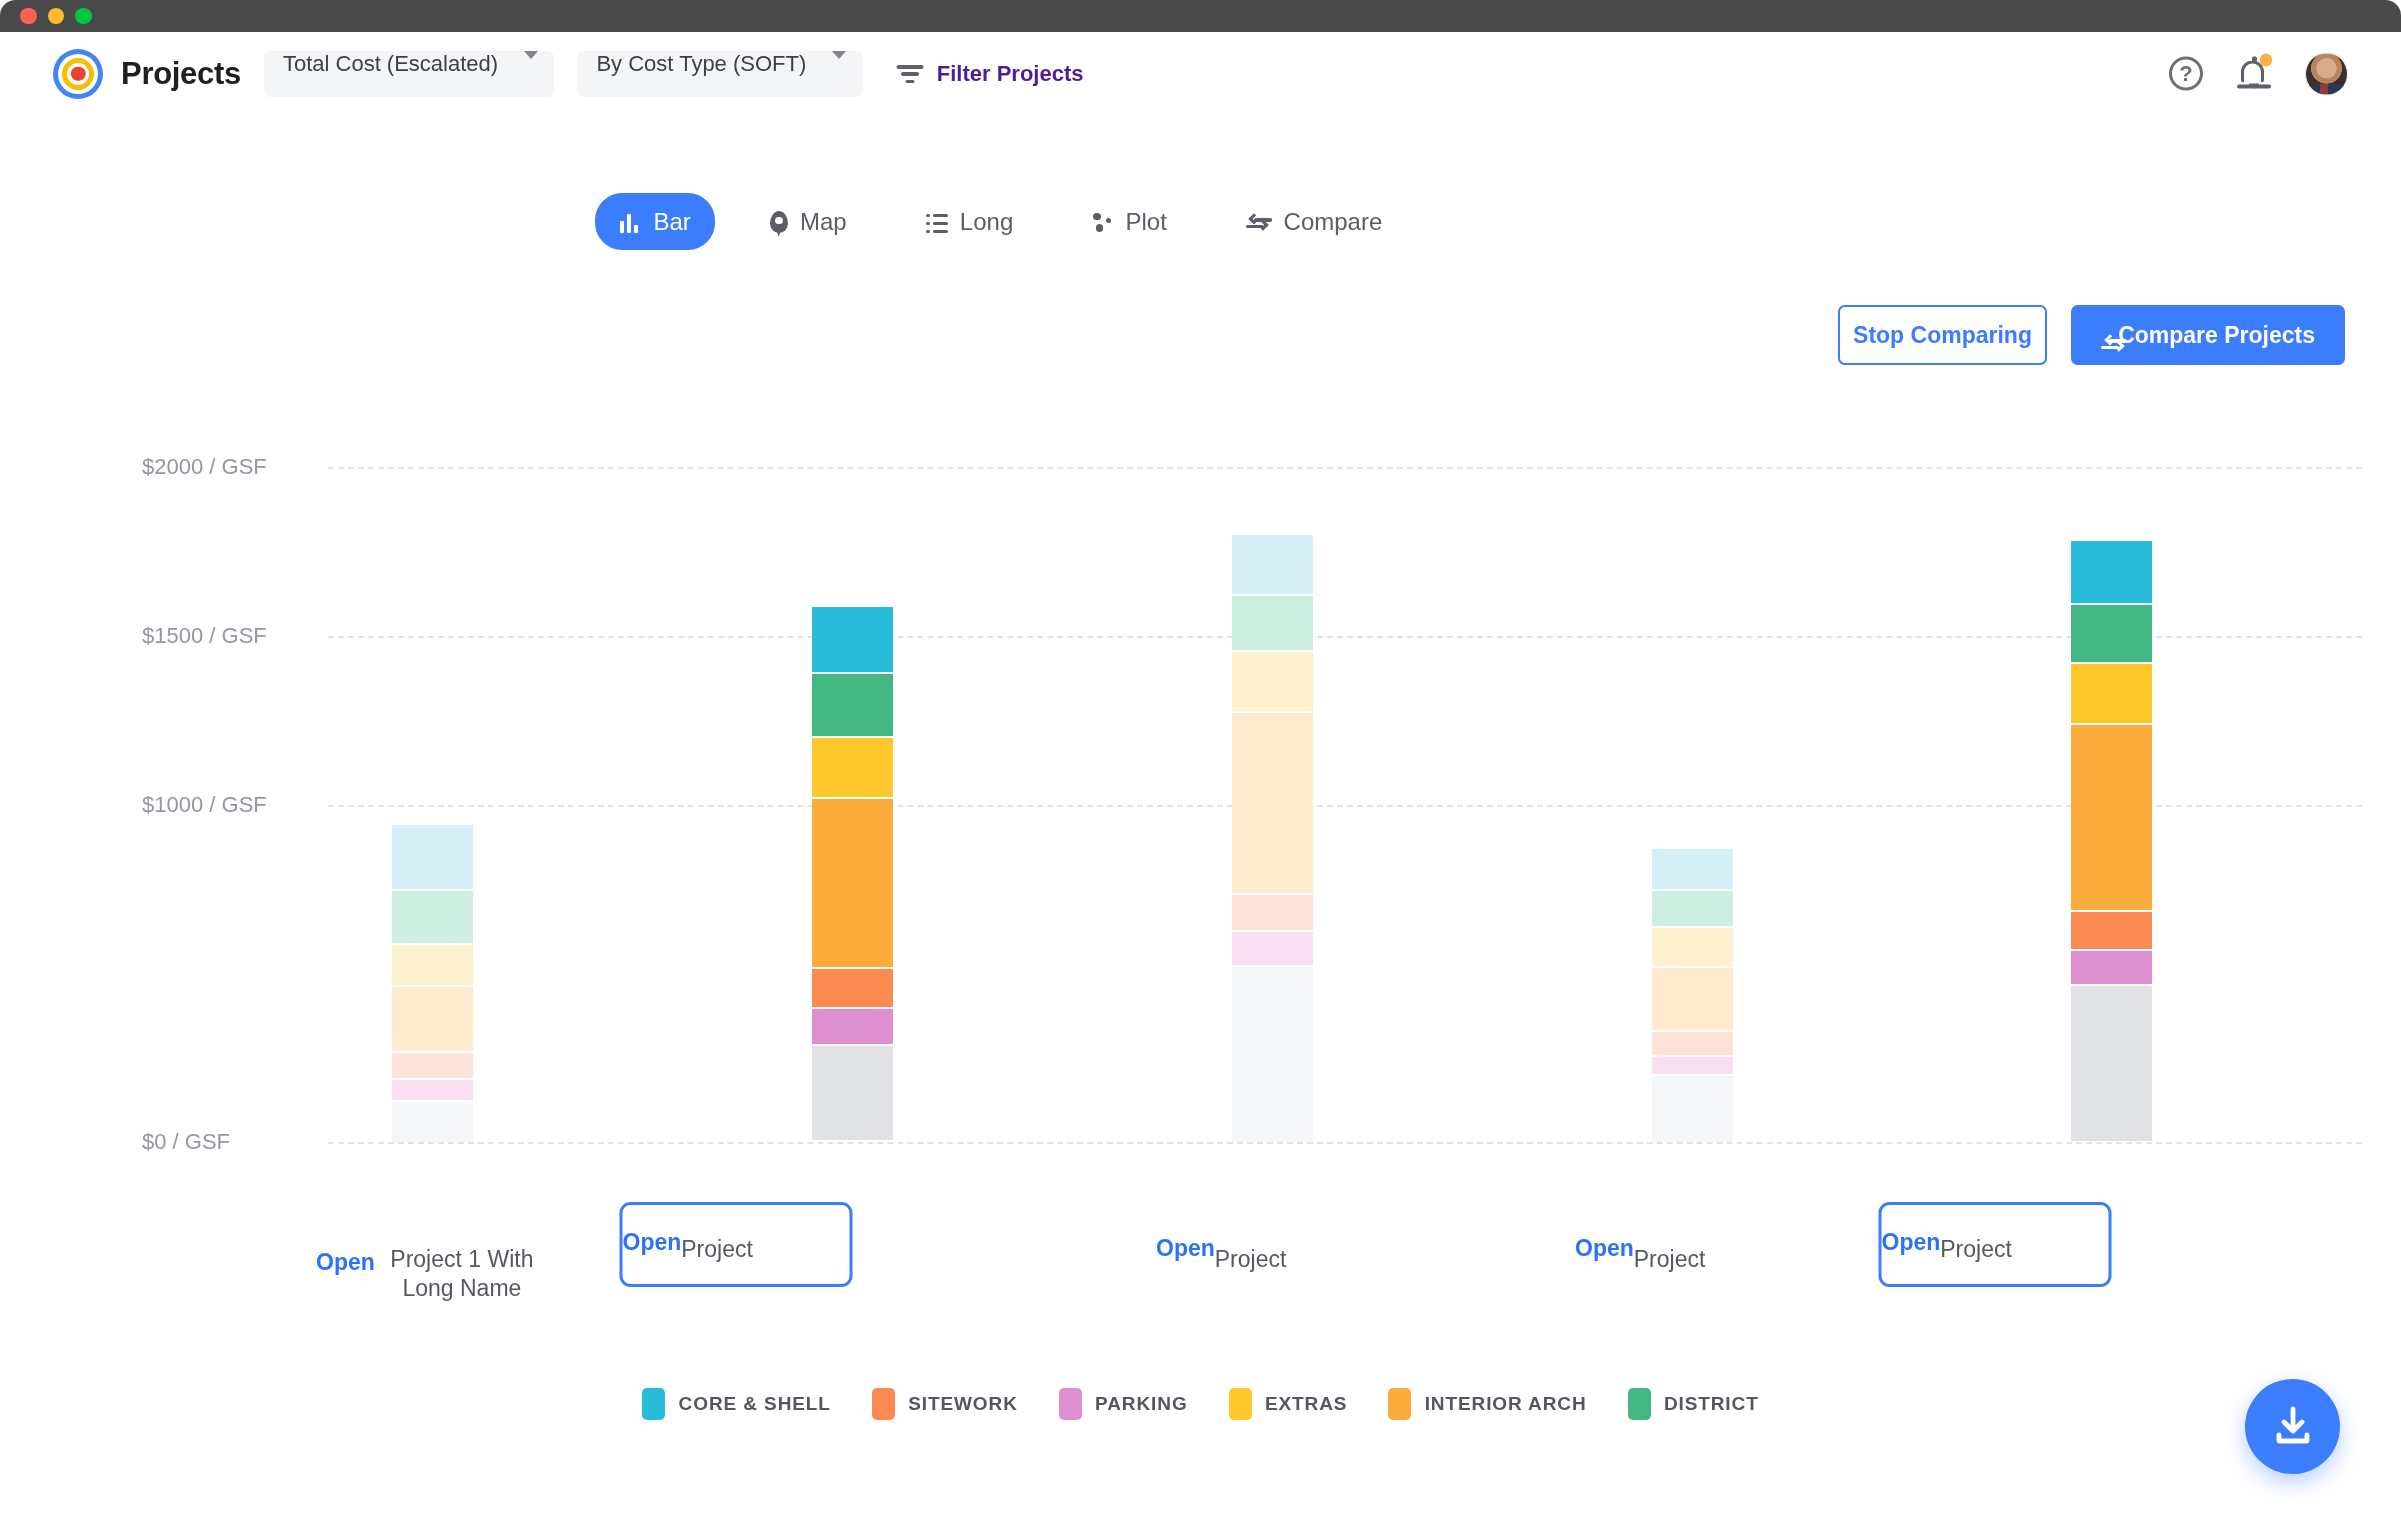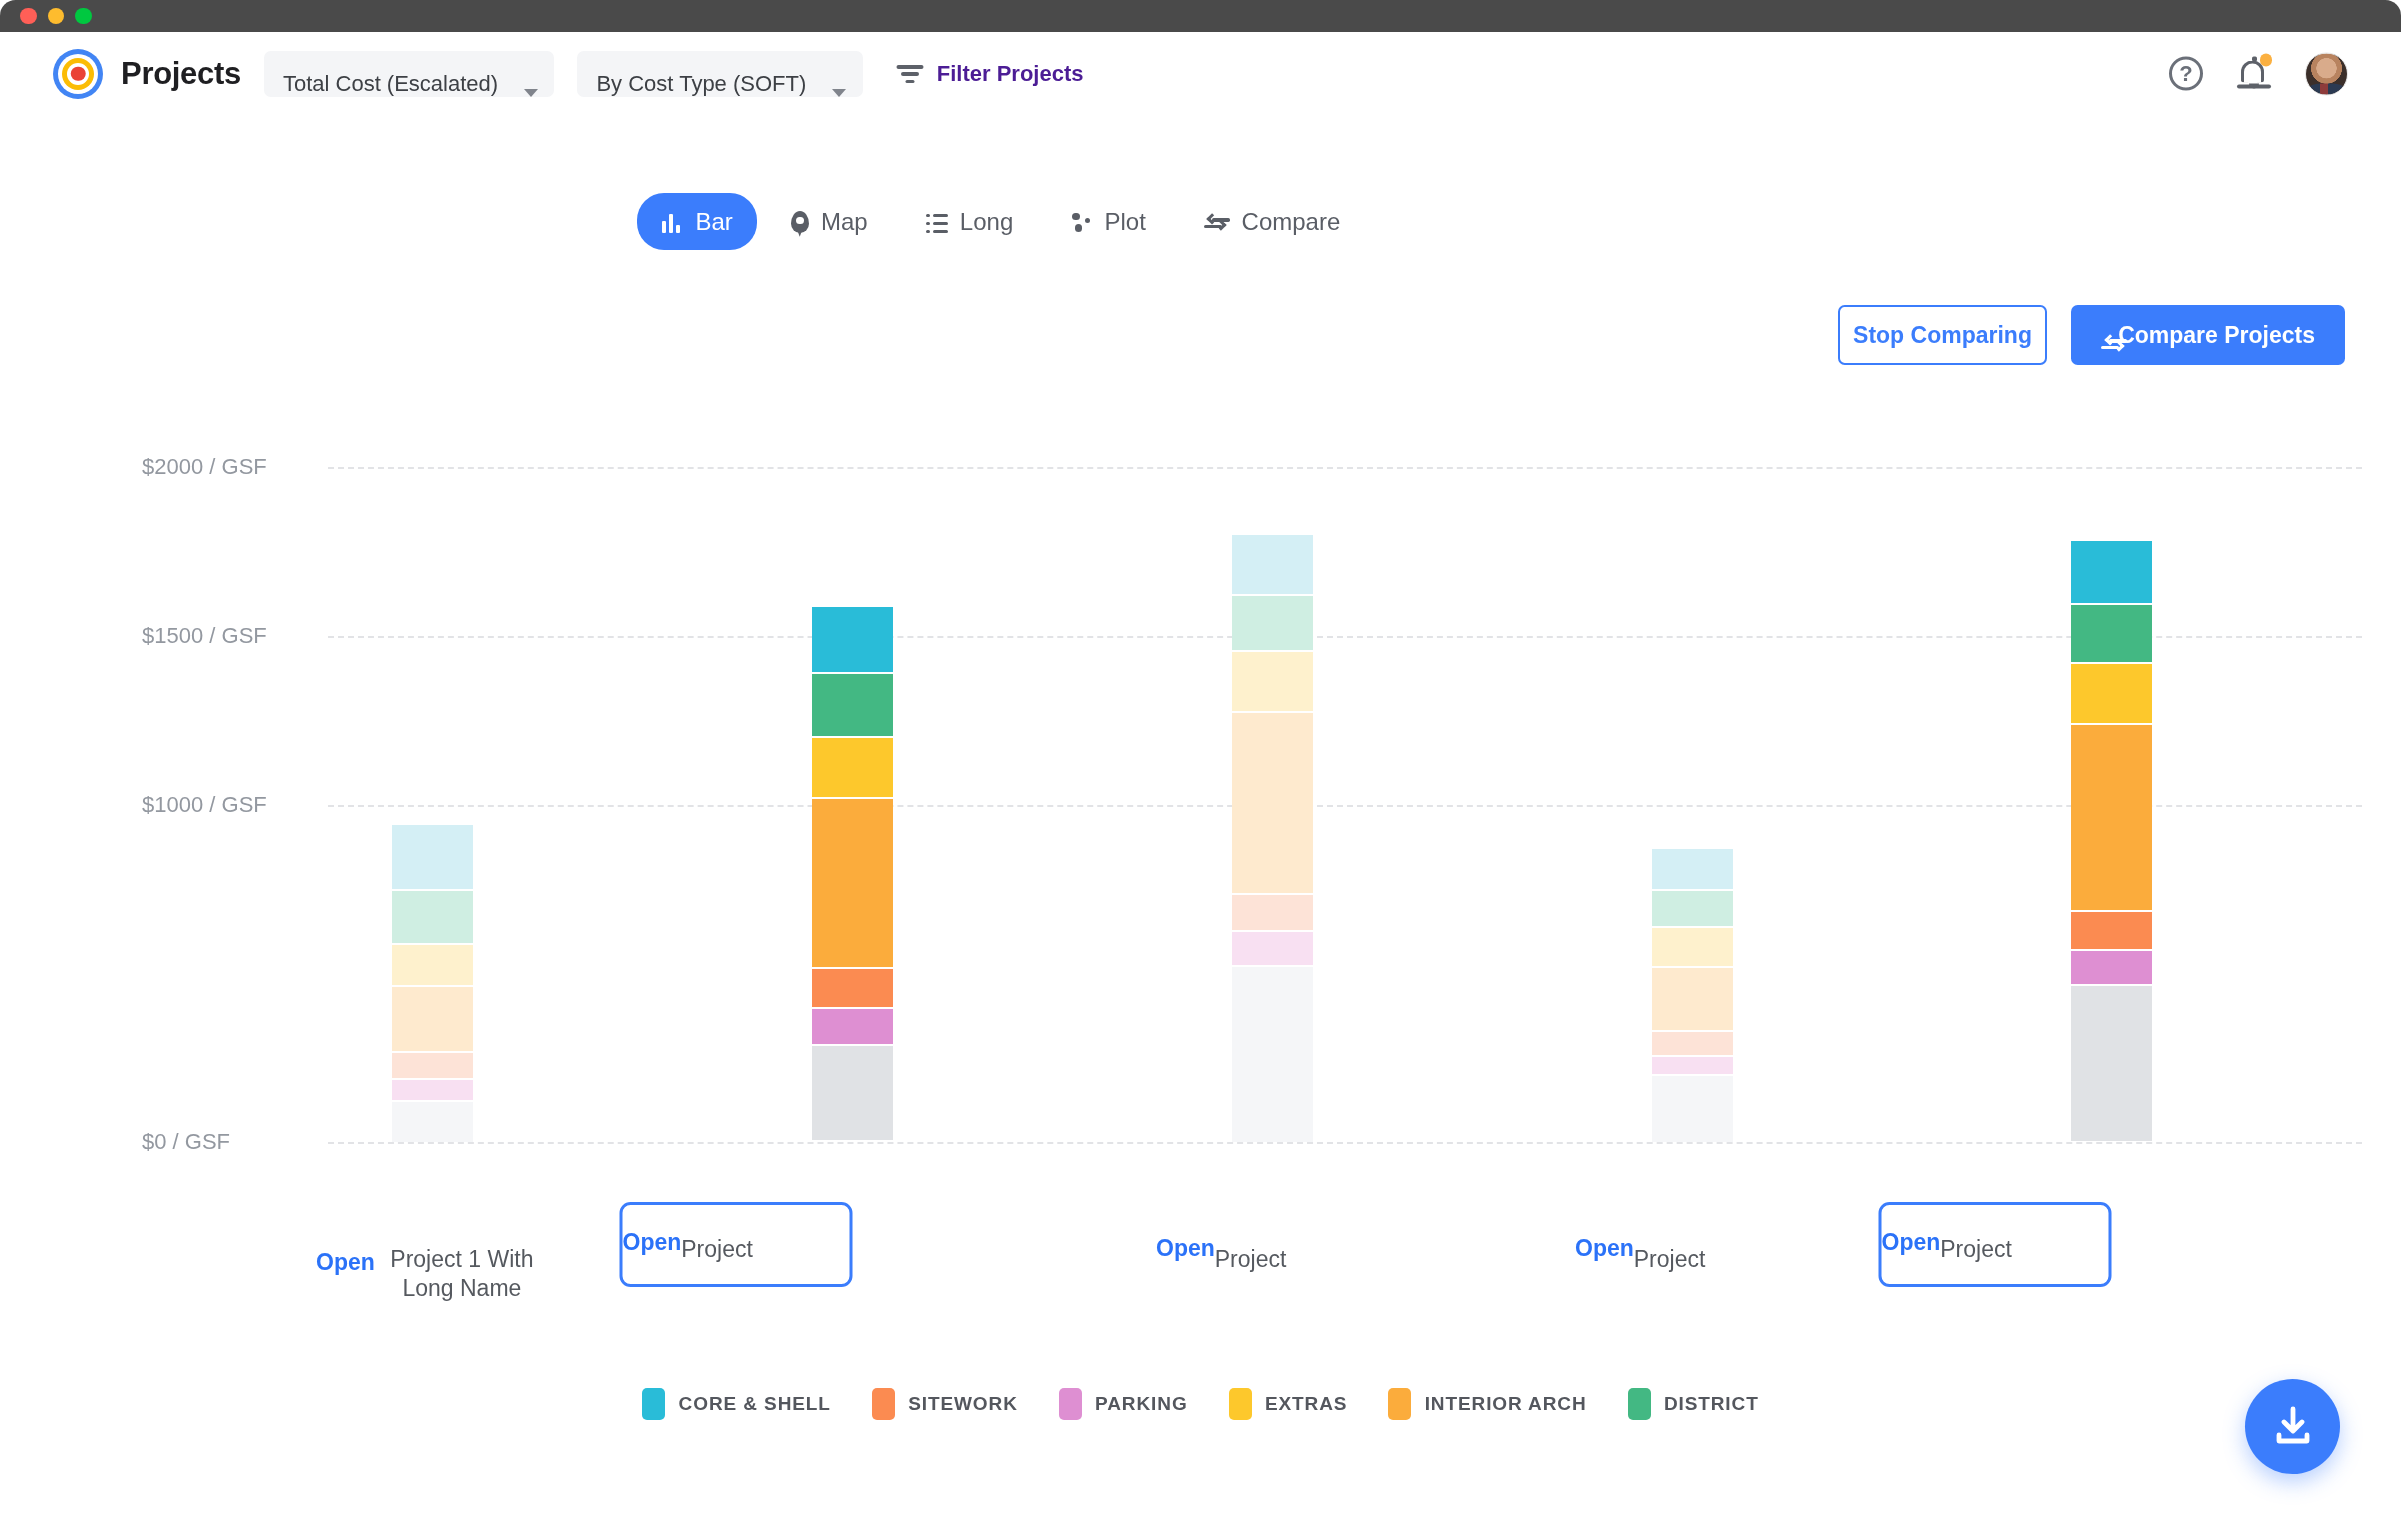--- a/index.html
+++ b/index.html
@@ -50,21 +50,21 @@
   .app-title {
     margin-left: 18px;
     font-size: 31px; font-weight: 700; color: #1f1f22;
     letter-spacing: -0.3px;
   }
 
   .dropdown {
     margin-left: 23px;
     height: 46px; background: #f4f5f7;
     border-radius: 6.7px;
-    display: flex; align-items: flex-end;
+    display: flex; align-items: flex-start;
     padding: 0 16.7px 0 19px;
     cursor: pointer;
   }
   .dropdown .dd-label { font-size: 22px; color: #3d4045; }
   .dropdown .caret {
     margin-left: 25.6px;
     width: 0; height: 0;
     border-left: 7.8px solid transparent;
     border-right: 7.8px solid transparent;
     border-top: 8.3px solid #80848c;
@@ -129,21 +129,21 @@
   .avatar::after {
     content: ""; position: absolute; left: 8%; bottom: 0;
     width: 84%; height: 26%;
     background: linear-gradient(90deg,#2b3a52 0 30%,#8e3b3b 30% 55%,#2b3a52 55% 100%);
     border-radius: 40% 40% 0 0;
   }
 
   
   .tabs {
     position: absolute; top: 161px; left: 0; width: 2002px;
-    display: flex; justify-content: center; align-items: center; gap: 9px;
+    display: flex; justify-content: center; align-items: center; gap: 30px;
   }
   .tab {
     display: flex; align-items: center; gap: 12.2px;
     padding: 14.5px 24.5px; border-radius: 27px;
     font-size: 24px; color: #5a5e66; cursor: pointer;
   }
   .tab.active { background: #3b7dfc; color: #ffffff; }
   .tab .ticon { display: flex; align-items: flex-end; height: 23px; }
 
   .icon-bar span { display: block; width: 4.4px; background: currentColor; margin-right: 2.8px; border-radius: 1.1px; }

